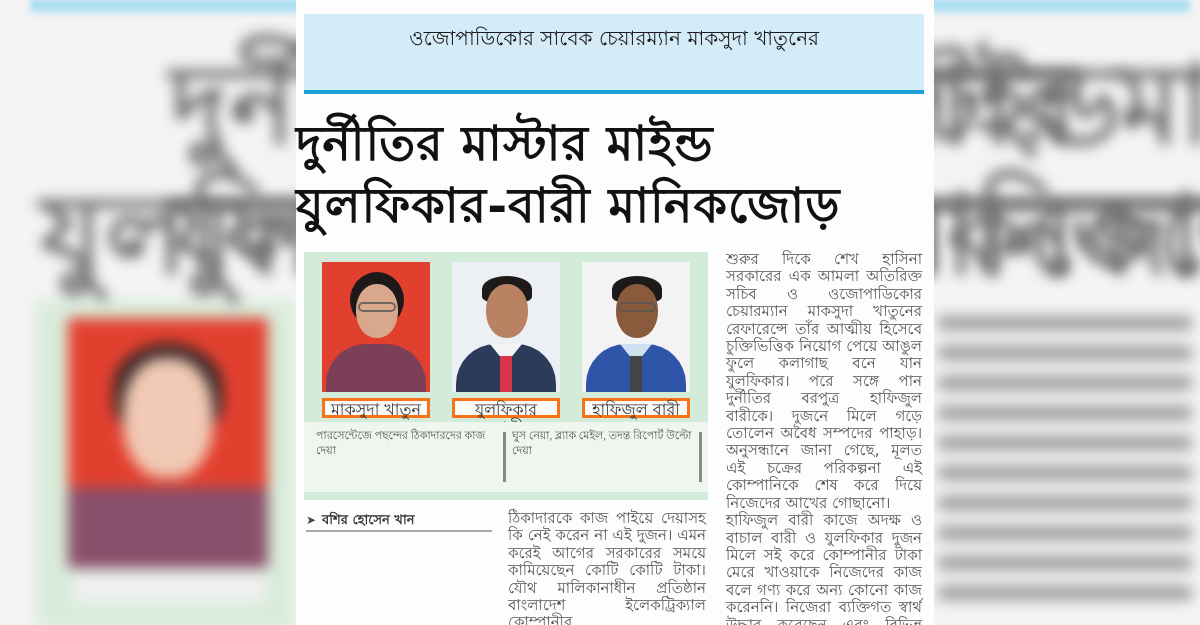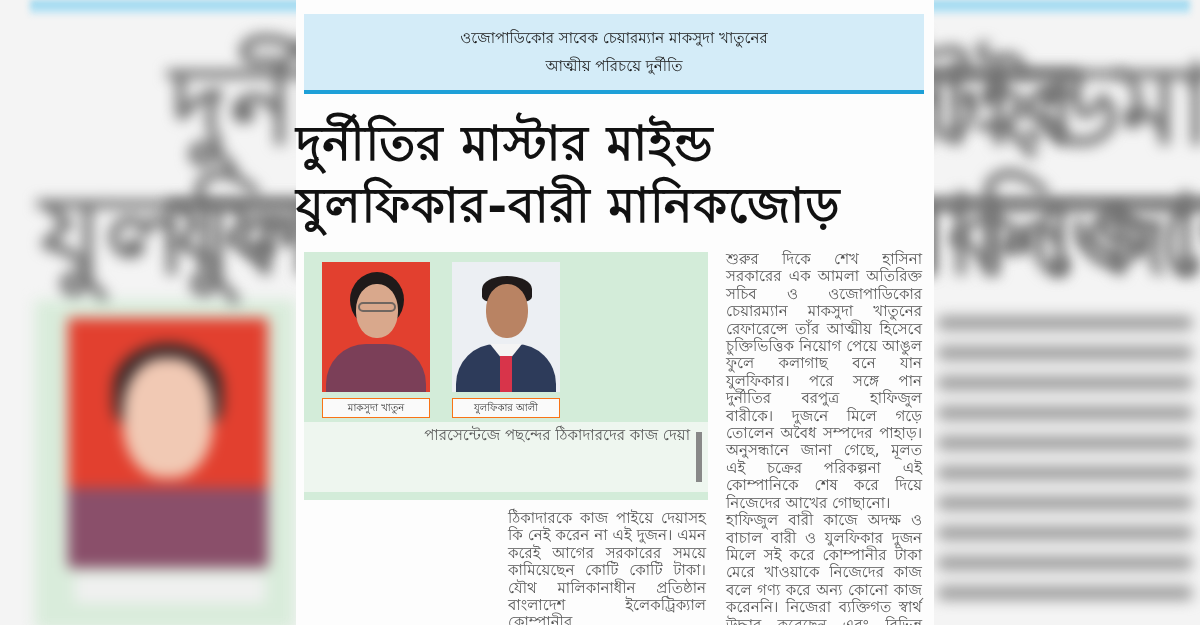--- a/index.html
+++ b/index.html
@@ -19,39 +19,39 @@
     .bg-photo .hair { position: absolute; left: 45px; top: 25px; width: 110px; height: 90px; border-radius: 50% 50% 30% 30%; background: #3a2a2a; }
     .bg-photo .saree { position: absolute; left: 0; bottom: 0; width: 200px; height: 80px; background: #8a4f6a; }
     .bg-caption { position: absolute; left: 75px; top: 575px; width: 190px; height: 28px; background: #f0f0f0; }
     .bg-lines { position: absolute; left: 0; top: 300px; width: 270px; }
     .bg-lines div { height: 14px; margin: 16px 8px; background: #9a9a9a; border-radius: 4px; }
 
     
     .page { position: absolute; left: 296px; top: 0; width: 638px; height: 625px; background: #fdfdfd; }
 
     .kicker { position: absolute; left: 8px; top: 14px; width: 620px; height: 80px; background: #d4ecf8; border-bottom: 4px solid #1ea0d8; text-align: center; padding-top: 10px; }
-    .kicker p { font-size: 15px; line-height: 28px; color: #1b1b1b; }
+    .kicker p { font-size: 20px; line-height: 28px; color: #1b1b1b; }
 
     .headline { position: absolute; left: 0; top: 112px; width: 638px; text-align: left; }
     .headline p { font-family: "DejaVu Serif", serif; font-size: 48px; line-height: 62px; color: #111; font-weight: bold; letter-spacing: 1px; }
 
     .photobox { position: absolute; left: 8px; top: 252px; width: 404px; height: 248px; background: #d3ecd9; }
     .photo-card { position: absolute; top: 10px; width: 108px; }
     .photo { width: 108px; height: 130px; position: relative; overflow: hidden; }
     .photo .p-bg { position: absolute; inset: 0; }
     .photo .p-body { position: absolute; left: 4px; right: 4px; bottom: 0; height: 48px; border-radius: 40px 40px 0 0; }
     .photo .p-face { position: absolute; left: 34px; top: 22px; width: 42px; height: 54px; border-radius: 48%; background: #b98363; }
     .photo .p-hair { position: absolute; left: 30px; top: 14px; width: 50px; height: 26px; border-radius: 50% 50% 20% 20%; background: #1f1a1a; }
     .photo .p-tie { position: absolute; left: 48px; bottom: 0; width: 12px; height: 36px; }
     .photo .p-collar { position: absolute; left: 38px; bottom: 28px; width: 32px; height: 20px; background: #f4f4f4; clip-path: polygon(0 0, 100% 0, 50% 100%); }
     .photo .p-glasses { position: absolute; left: 36px; top: 40px; width: 38px; height: 10px; border: 2px solid #555; border-radius: 6px; opacity: .8; }
-    .caption { margin-top: 6px; background: #fafafa; border: 1px solid #f97316; height: 20px; text-align: center; font-size: 10px; line-height: 18px; color: #333; }
+    .caption { margin-top: 6px; background: #fafafa; border: 3px solid #f97316; height: 20px; text-align: center; font-size: 16px; line-height: 18px; color: #333; }
 
     .traits { position: absolute; left: 0; top: 170px; width: 404px; height: 70px; background: #eef6ef; display: flex; align-items: stretch; padding: 4px 6px; }
-    .trait { flex: 1; text-align: right; font-size: 15px; line-height: 15px; color: #555; padding: 2px 6px; }
+    .trait { flex: 1; text-align: left; font-size: 11px; line-height: 15px; color: #555; padding: 2px 6px; font-family: Liberation Serif, serif; }
     .trait-sep { width: 3px; background: #888; margin: 6px 0; }
 
     .byline { position: absolute; left: 10px; top: 510px; width: 186px; height: 22px; border-bottom: 2px solid #aaa; font-size: 13px; font-weight: bold; color: #333; }
     .byline .arrow { display: inline-block; margin-right: 6px; color: #444; font-size: 12px; }
 
     .col { position: absolute; font-size: 15px; line-height: 17.4px; color: #555; text-align: justify; }
     .col p { margin: 0; }
     .col-1 { left: 10px; top: 540px; width: 192px; }
     .col-2 { left: 212px; top: 510px; width: 198px; }
     .col-3 { left: 430px; top: 251px; width: 196px; }
@@ -88,21 +88,20 @@
         <div></div>
         <div></div>
     </div>
   </div>
 </div>
 
 <div class="page">
 
   <div class="kicker">
     <p>ওজোপাডিকোর সাবেক চেয়ারম্যান মাকসুদা খাতুনের</p>
-    <p>আত্মীয় পরিচয়ে দুর্নীতি</p>
   </div>
 
   <div class="headline">
     <p>দুর্নীতির মাস্টার মাইন্ড</p>
     <p>যুলফিকার-বারী মানিকজোড়</p>
   </div>
 
   <div class="photobox">
     <div class="photo-card" style="left:18px;">
       <div class="photo">
@@ -118,28 +117,44 @@
       <div class="photo">
         <div class="p-bg" style="background:#eceff3;"></div>
         <div class="p-body" style="background:#2d3b5a;"></div>
         <div class="p-collar"></div>
         <div class="p-tie" style="background:#d8344a;"></div>
         <div class="p-hair"></div>
         <div class="p-face"></div>
       </div>
       <div class="caption">যুলফিকার আলী</div>
     </div>
+    <div class="photo-card" style="left:278px;">
+      <div class="photo">
+        <div class="p-bg" style="background:#f3f3f3;"></div>
+        <div class="p-body" style="background:#2f55a8;"></div>
+        <div class="p-collar" style="background:#cfe0f0;"></div>
+        <div class="p-tie" style="background:#444;"></div>
+        <div class="p-hair"></div>
+        <div class="p-face" style="background:#8a5a3c;"></div>
+        <div class="p-glasses"></div>
+      </div>
+      <div class="caption">হাফিজুল বারী</div>
+    </div>
 
     <div class="traits">
       <div class="trait">পারসেন্টেজে পছন্দের ঠিকাদারদের কাজ দেয়া</div>
       <div class="trait-sep"></div>
+      <div class="trait">ঘুস নেয়া, ব্ল্যাক মেইল, তদন্ত রিপোর্ট উল্টো দেয়া</div>
       <div class="trait-sep"></div>
     </div>
   </div>
 
+  <div class="byline">
+    <span class="arrow">➤</span><span>বশির হোসেন খান</span>
+  </div>
 
 
   <div class="col col-2">
     <p>ঠিকাদারকে কাজ পাইয়ে দেয়াসহ কি নেই করেন না এই দুজন। এমন করেই আগের সরকারের সময়ে কামিয়েছেন কোটি কোটি টাকা। যৌথ মালিকানাধীন প্রতিষ্ঠান বাংলাদেশ ইলেকট্রিক্যাল কোম্পানীর</p>
   </div>
 
   <div class="col col-3">
     <p>শুরুর দিকে শেখ হাসিনা সরকারের এক আমলা অতিরিক্ত সচিব ও ওজোপাডিকোর চেয়ারম্যান মাকসুদা খাতুনের রেফারেন্সে তাঁর আত্মীয় হিসেবে চুক্তিভিত্তিক নিয়োগ পেয়ে আঙুল ফুলে কলাগাছ বনে যান যুলফিকার। পরে সঙ্গে পান দুর্নীতির বরপুত্র হাফিজুল বারীকে। দুজনে মিলে গড়ে তোলেন অবৈধ সম্পদের পাহাড়। অনুসন্ধানে জানা গেছে, মূলত এই চক্রের পরিকল্পনা এই কোম্পানিকে শেষ করে দিয়ে নিজেদের আখের গোছানো।</p>
     <p>হাফিজুল বারী কাজে অদক্ষ ও বাচাল বারী ও যুলফিকার দুজন মিলে সই করে কোম্পানীর টাকা মেরে খাওয়াকে নিজেদের কাজ বলে গণ্য করে অন্য কোনো কাজ করেননি। নিজেরা ব্যক্তিগত স্বার্থ উদ্ধার করেছেন এবং বিভিন্ন কায়দায় অবৈধ অর্থ উপার্জন করেছেন। কানাডায়</p>
     <span class="continued">-পৃষ্ঠা ৭ কলাম ৩</span>

